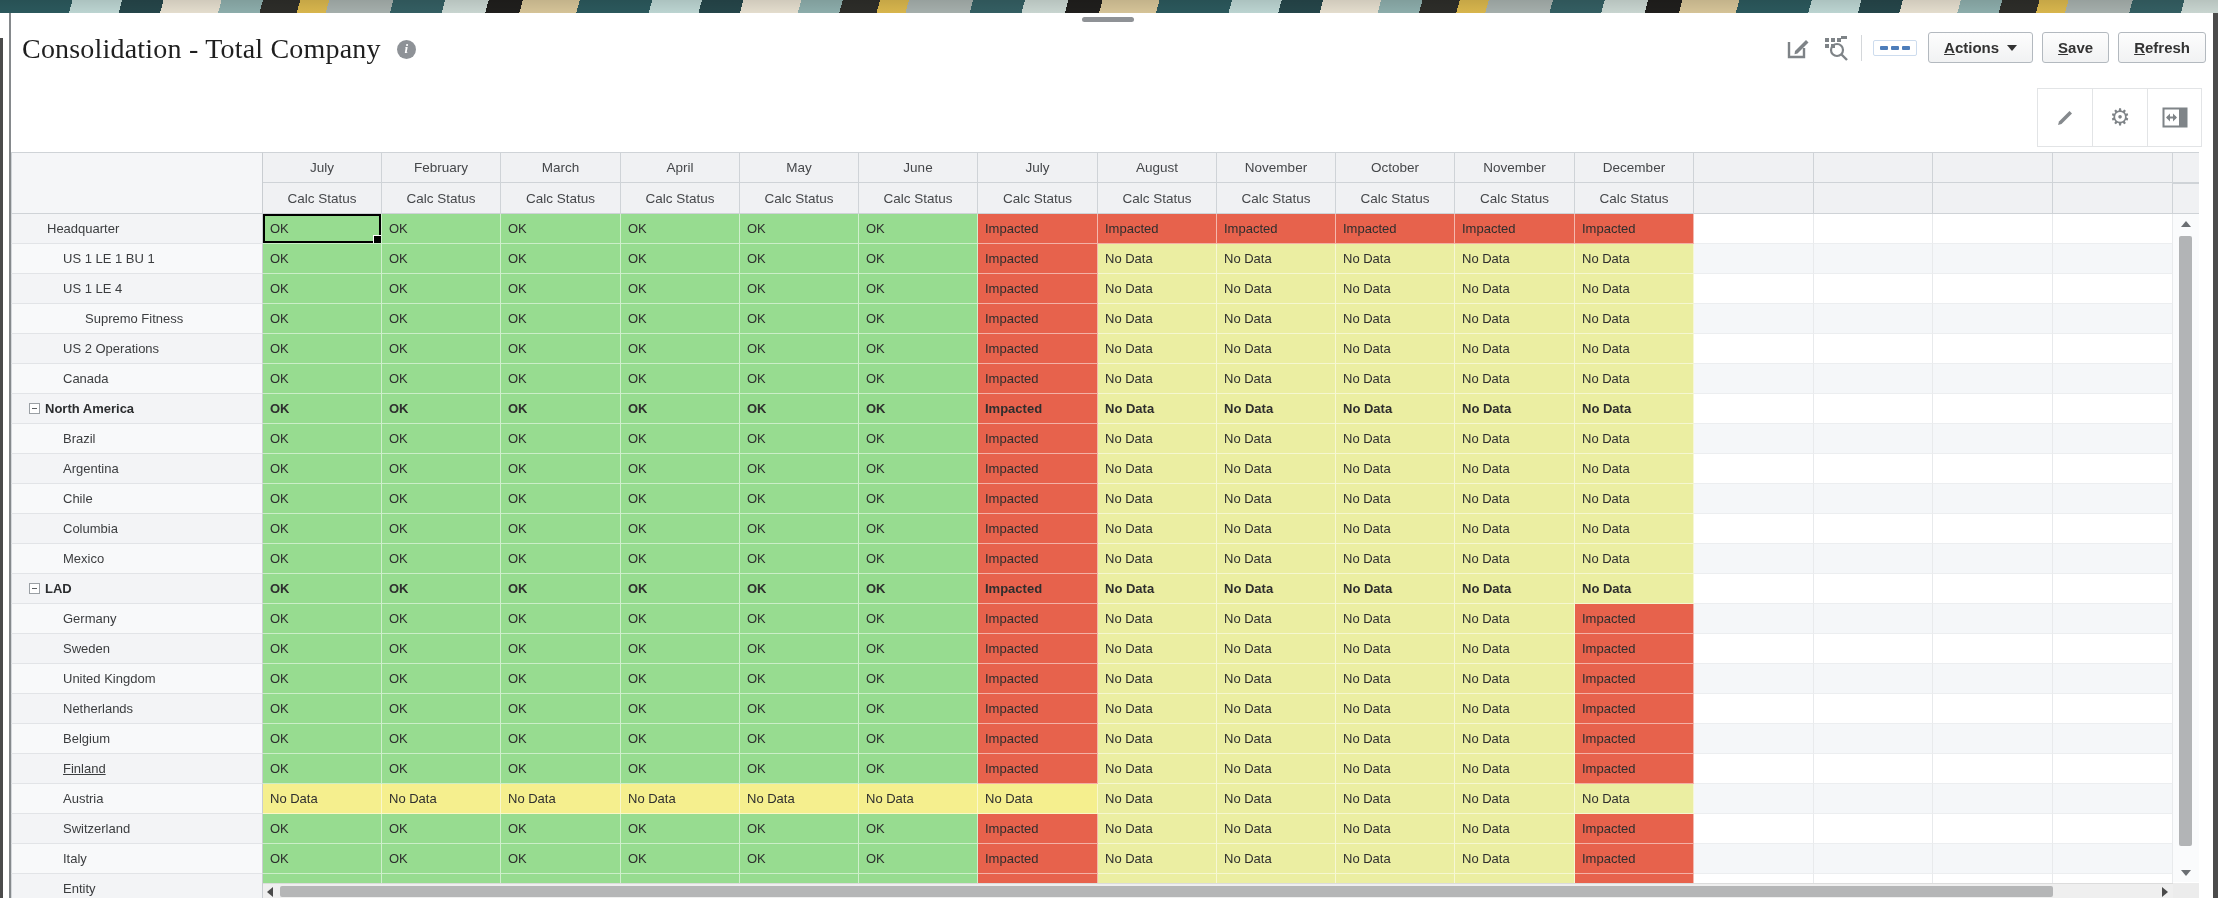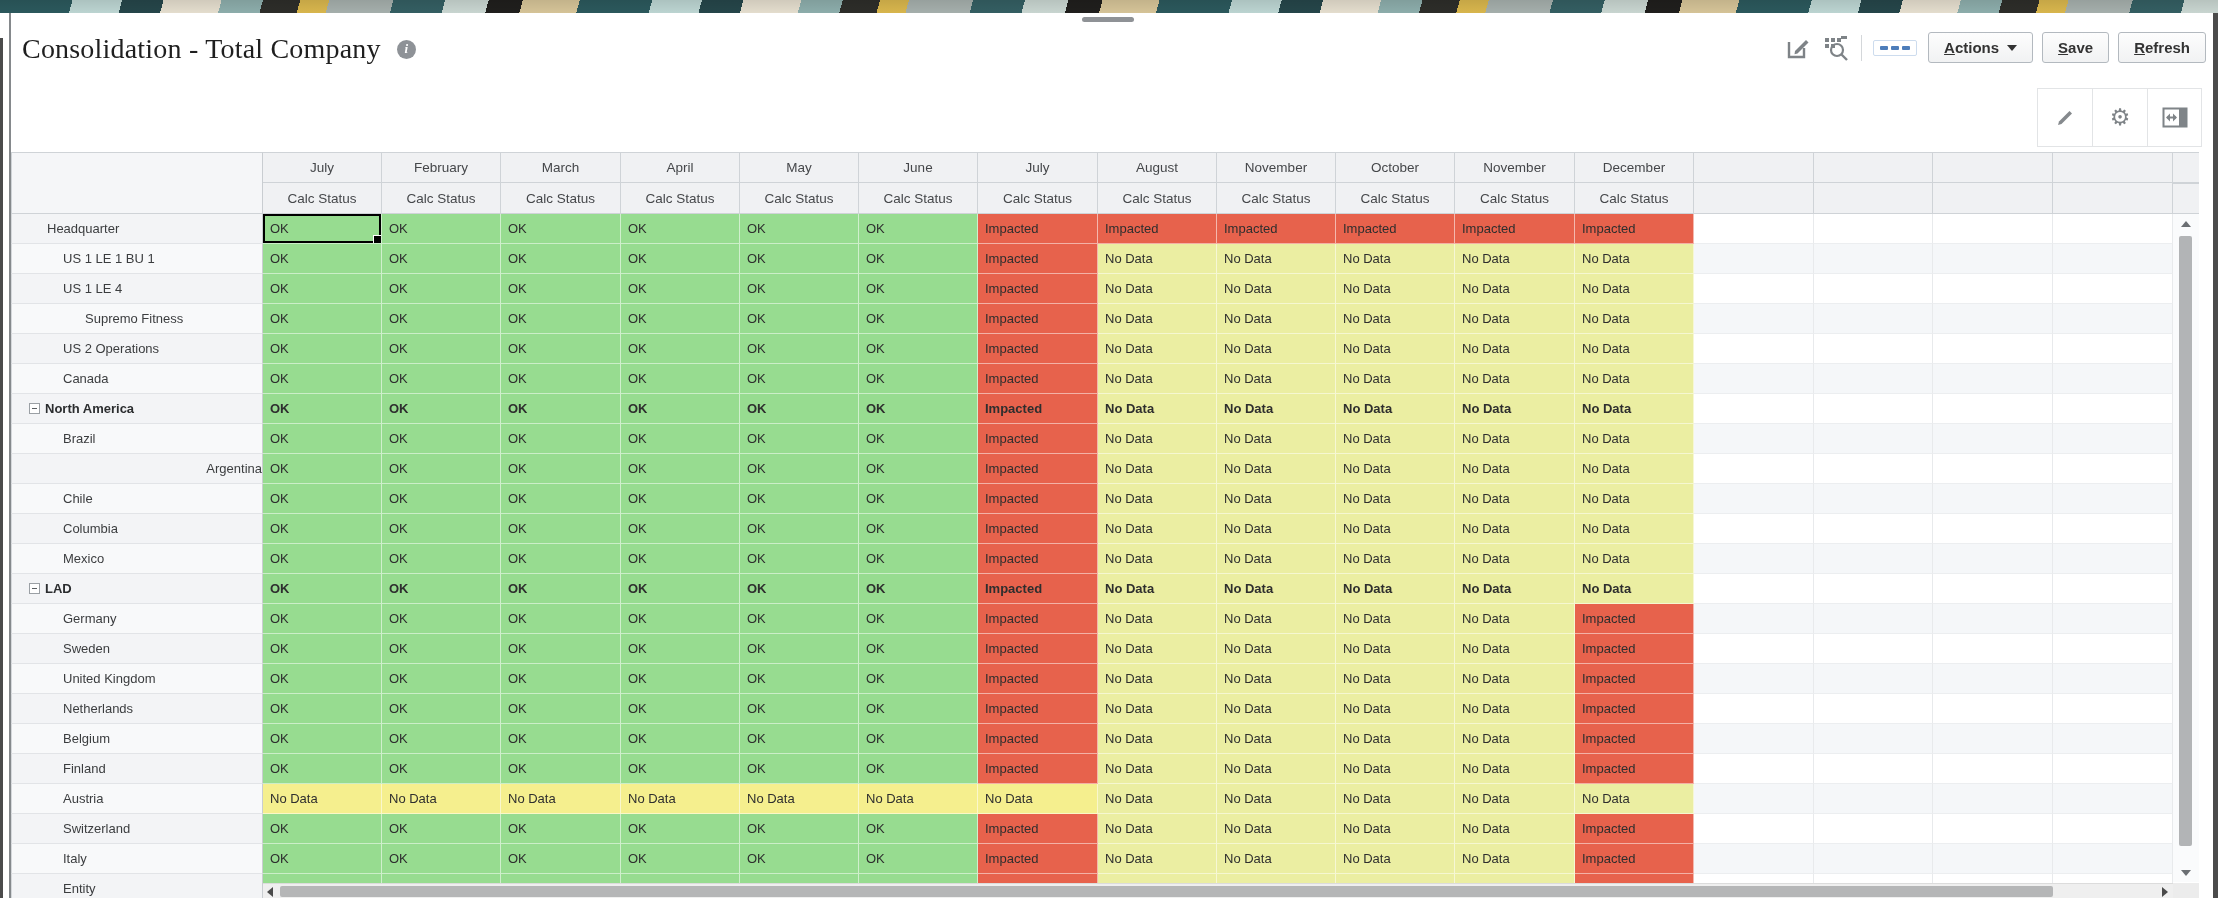--- a/index.html
+++ b/index.html
@@ -407,21 +407,21 @@
           <div class="cell" style="width: 119px; background: rgb(235, 238, 162);">No Data</div>
           <div class="cell" style="width: 120px; background: rgb(235, 238, 162);">No Data</div>
           <div class="cell" style="width: 119px; background: rgb(235, 238, 162);">No Data</div>
           <div class="ecell striped-b" style="width: 120px;"></div>
           <div class="ecell striped-b" style="width: 119px;"></div>
           <div class="ecell striped-b" style="width: 120px;"></div>
           <div class="ecell striped-b" style="width: 120px;"></div>
           <div class="sliver" style="width: 26px;"></div>
         </div>
         <div class="grow">
-          <div class="rlabel striped-a" style="padding-left: 51px; justify-content: flex-end;">
+          <div class="rlabel striped-a" style="padding-left: 51px;">
             <span>Argentina</span>
           </div>
           <div class="cell" style="width: 119px; background: rgb(151, 220, 144);">OK</div>
           <div class="cell" style="width: 119px; background: rgb(151, 220, 144);">OK</div>
           <div class="cell" style="width: 120px; background: rgb(151, 220, 144);">OK</div>
           <div class="cell" style="width: 119px; background: rgb(151, 220, 144);">OK</div>
           <div class="cell" style="width: 119px; background: rgb(151, 220, 144);">OK</div>
           <div class="cell" style="width: 119px; background: rgb(151, 220, 144);">OK</div>
           <div class="cell" style="width: 120px; background: rgb(231, 98, 76);">Impacted</div>
           <div class="cell" style="width: 119px; background: rgb(235, 238, 162);">No Data</div>
@@ -628,21 +628,21 @@
           <div class="cell" style="width: 119px; background: rgb(235, 238, 162);">No Data</div>
           <div class="cell" style="width: 120px; background: rgb(235, 238, 162);">No Data</div>
           <div class="cell" style="width: 119px; background: rgb(231, 98, 76);">Impacted</div>
           <div class="ecell striped-b" style="width: 120px;"></div>
           <div class="ecell striped-b" style="width: 119px;"></div>
           <div class="ecell striped-b" style="width: 120px;"></div>
           <div class="ecell striped-b" style="width: 120px;"></div>
           <div class="sliver" style="width: 26px;"></div>
         </div>
         <div class="grow">
-          <div class="rlabel striped-a" style="padding-left: 51px;">
+          <div class="rlabel striped-a" style="padding-left: 51px; text-decoration: underline;">
             <span>Finland</span>
           </div>
           <div class="cell" style="width: 119px; background: rgb(151, 220, 144);">OK</div>
           <div class="cell" style="width: 119px; background: rgb(151, 220, 144);">OK</div>
           <div class="cell" style="width: 120px; background: rgb(151, 220, 144);">OK</div>
           <div class="cell" style="width: 119px; background: rgb(151, 220, 144);">OK</div>
           <div class="cell" style="width: 119px; background: rgb(151, 220, 144);">OK</div>
           <div class="cell" style="width: 119px; background: rgb(151, 220, 144);">OK</div>
           <div class="cell" style="width: 120px; background: rgb(231, 98, 76);">Impacted</div>
           <div class="cell" style="width: 119px; background: rgb(235, 238, 162);">No Data</div>

